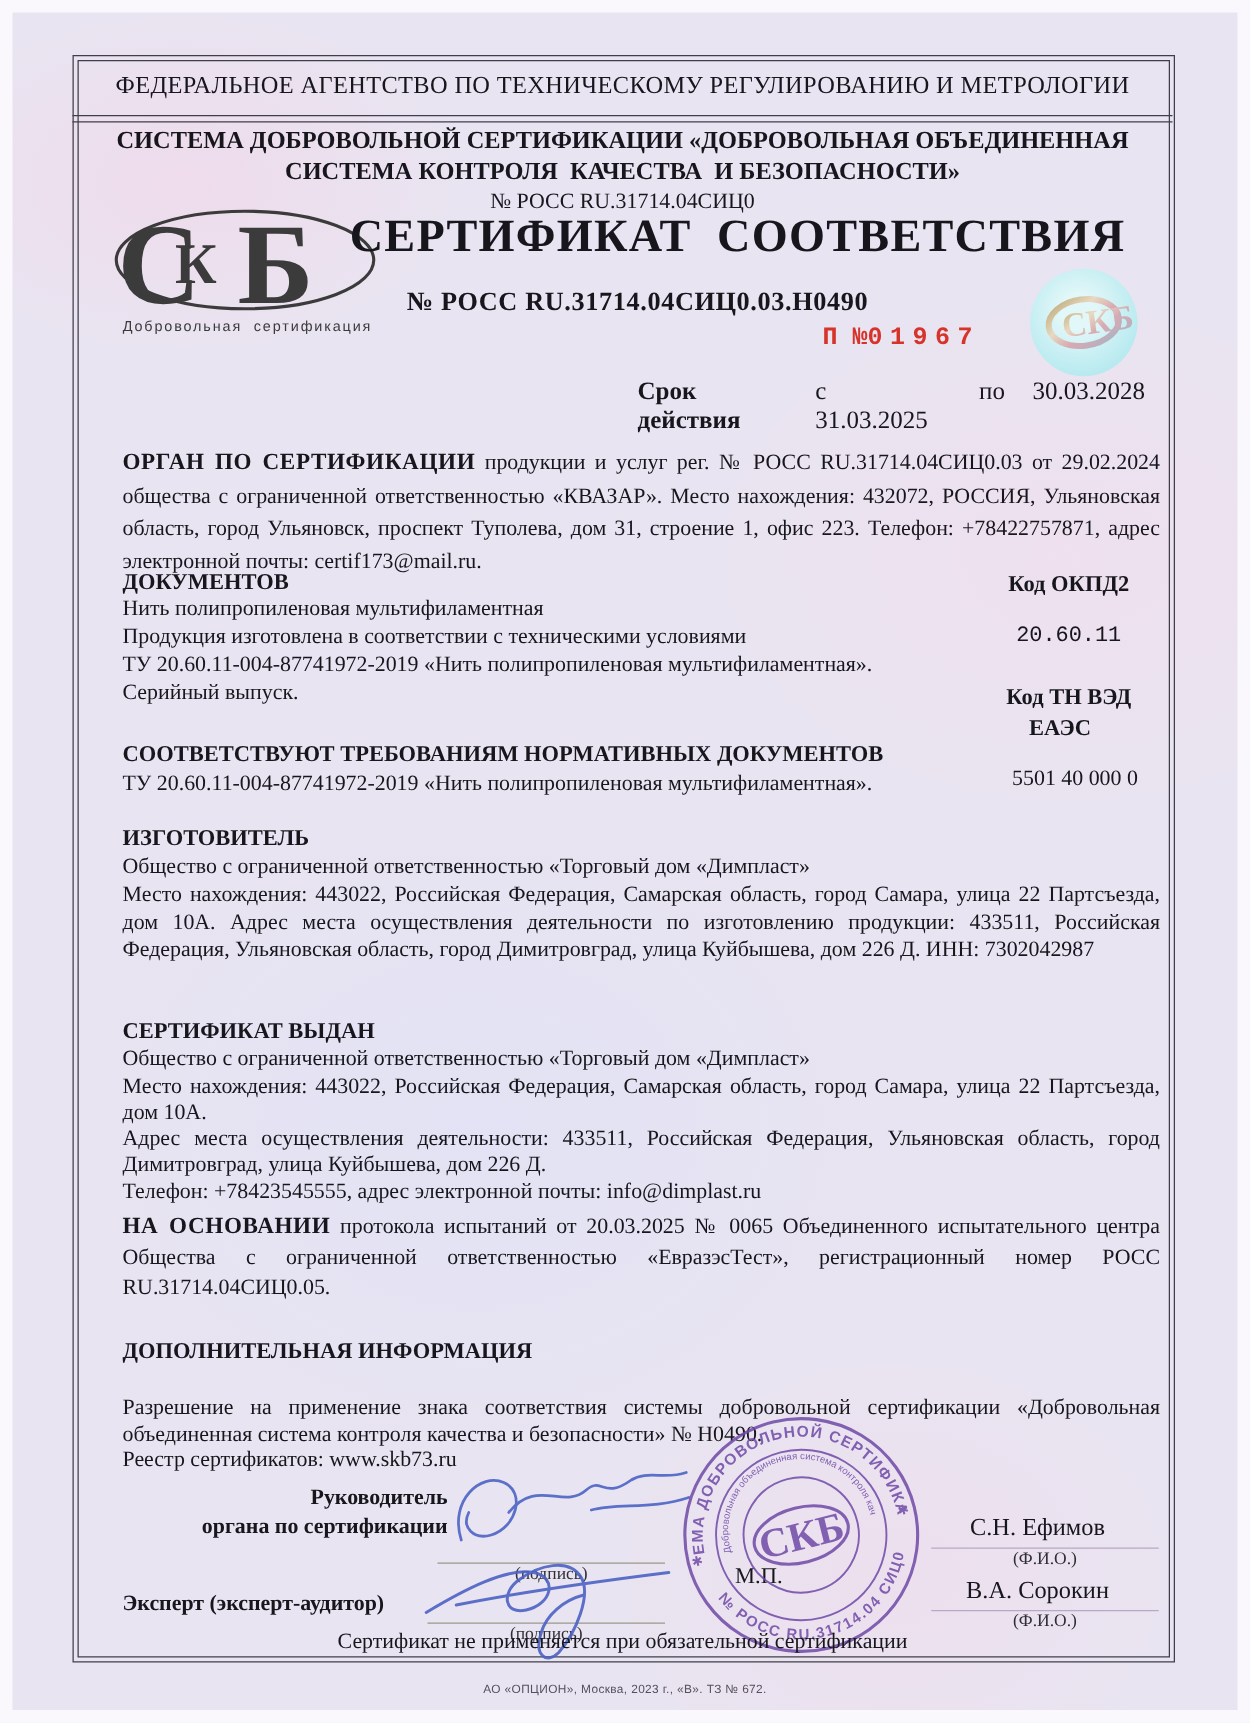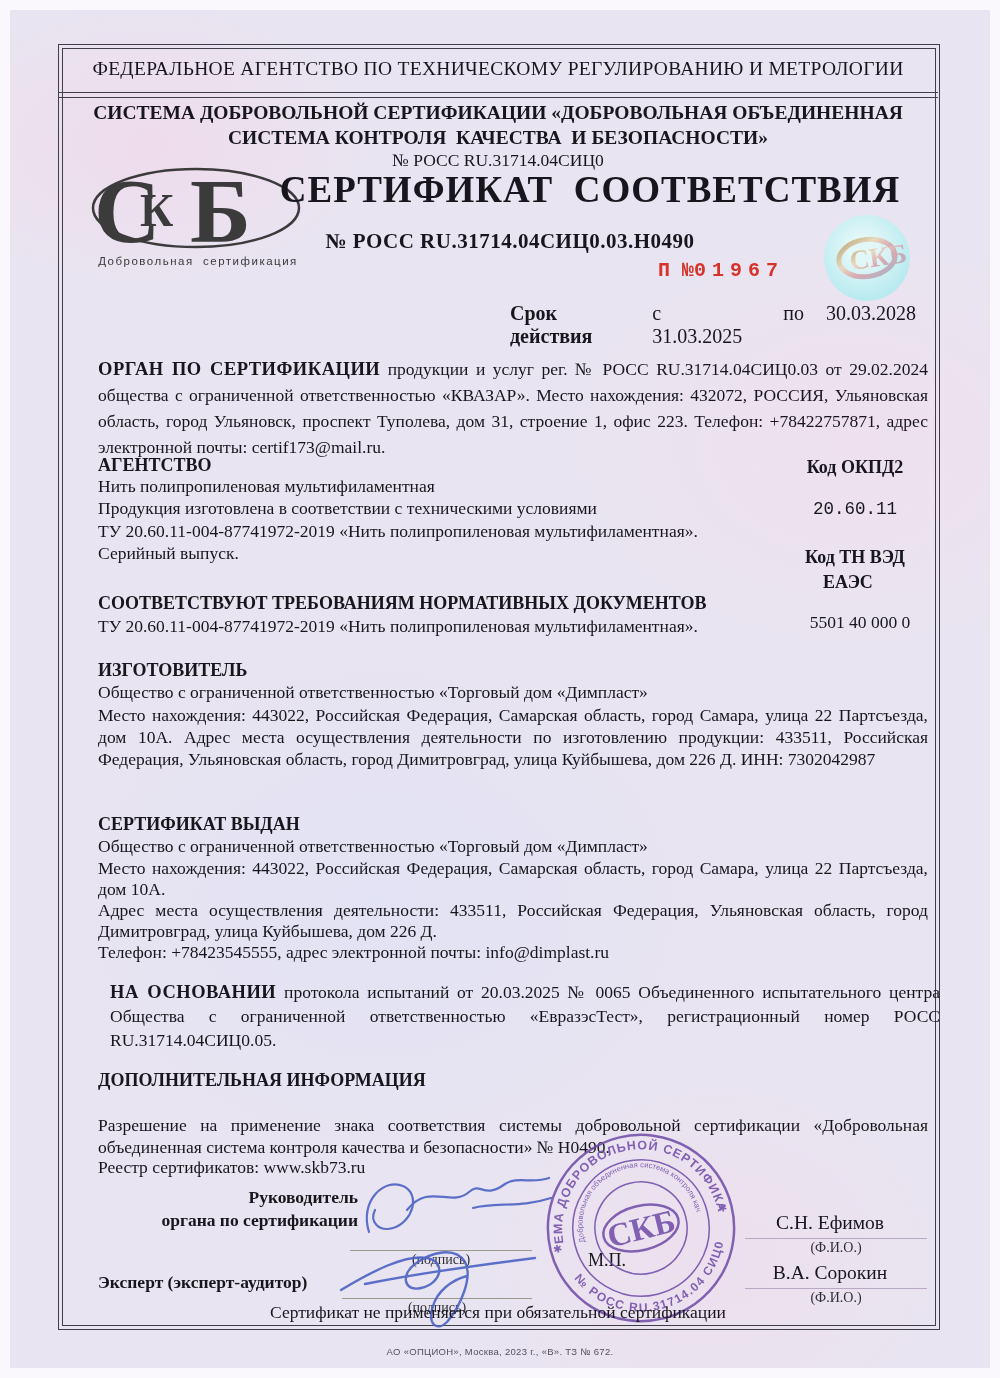--- a/index.html
+++ b/index.html
@@ -135,21 +135,21 @@
 
   <div class="abs validity">
     <span class="vl">Срок действия</span>
     <span class="v1">с 31.03.2025</span>
     <span class="v2">по</span>
     <span>30.03.2028</span>
   </div>
 
   <p class="abs organ t just" style="margin:0"><span class="lbl">ОРГАН ПО СЕРТИФИКАЦИИ</span><span> продукции и услуг рег. № РОСС RU.31714.04СИЦ0.03 от 29.02.2024 общества с ограниченной ответственностью «КВАЗАР».  Место нахождения: 432072, РОССИЯ, Ульяновская область, город Ульяновск, проспект Туполева, дом 31, строение 1, офис 223. Телефон: +78422757871, адрес электронной почты: certif173@mail.ru.</span></p>
 
-  <div class="abs prod-h h">АГЕНТСТВО</div>
+  <div class="abs prod-h h">ДОКУМЕНТОВ</div>
   <div class="abs prod-lines t">
     <div>Нить полипропиленовая мультифиламентная</div>
     <div>Продукция изготовлена в соответствии с техническими условиями</div>
     <div>ТУ 20.60.11-004-87741972-2019 «Нить полипропиленовая  мультифиламентная».</div>
     <div>Серийный выпуск.</div>
   </div>
 
   <div class="abs codes-okpd-l ctr">Код ОКПД2</div>
   <div class="abs codes-okpd-v ctr">20.60.11</div>
   <div class="abs codes-tnved-l1 ctr">Код ТН ВЭД</div>
@@ -162,21 +162,21 @@
   <div class="abs manu-h h">ИЗГОТОВИТЕЛЬ</div>
   <div class="abs manu-c t">Общество с ограниченной ответственностью «Торговый дом «Димпласт»</div>
   <p class="abs manu-a t just" style="margin:0">Место нахождения: 443022, Российская Федерация, Самарская область, город Самара, улица 22 Партсъезда, дом 10А. Адрес места осуществления деятельности по изготовлению продукции: 433511, Российская Федерация, Ульяновская область, город Димитровград, улица Куйбышева, дом 226 Д. ИНН: 7302042987</p>
 
   <div class="abs iss-h h">СЕРТИФИКАТ ВЫДАН</div>
   <div class="abs iss-c t">Общество с ограниченной ответственностью «Торговый дом «Димпласт»</div>
   <p class="abs iss-a t just" style="margin:0">Место нахождения: 443022, Российская Федерация, Самарская область, город Самара, улица 22 Партсъезда, дом 10А.</p>
   <p class="abs iss-d t just" style="margin:0">Адрес места осуществления деятельности: 433511, Российская Федерация, Ульяновская область, город Димитровград, улица Куйбышева, дом 226 Д.</p>
   <div class="abs iss-t t">Телефон: +78423545555, адрес электронной почты: info@dimplast.ru</div>
 
-  <p class="abs basis t just" style="margin:12px"><span class="lbl">НА ОСНОВАНИИ</span><span> протокола испытаний от 20.03.2025 № 0065 Объединенного испытательного центра Общества с ограниченной ответственностью «ЕвразэсТест», регистрационный номер РОСС RU.31714.04СИЦ0.05.</span></p>
+  <p class="abs basis t just" style="margin:0"><span class="lbl">НА ОСНОВАНИИ</span><span> протокола испытаний от 20.03.2025 № 0065 Объединенного испытательного центра Общества с ограниченной ответственностью «ЕвразэсТест», регистрационный номер РОСС RU.31714.04СИЦ0.05.</span></p>
 
   <div class="abs add-h h">ДОПОЛНИТЕЛЬНАЯ ИНФОРМАЦИЯ</div>
   <p class="abs add-2 t just" style="margin:0">Разрешение на применение знака соответствия системы добровольной сертификации «Добровольная объединенная система контроля качества и безопасности» № Н0490.</p>
   <div class="abs add-3 t">Реестр сертификатов: www.skb73.ru</div>
 
   <div class="abs sg-head">
     <div>Руководитель</div>
     <div>органа по сертификации</div>
   </div>
   <div class="abs sg-expert">Эксперт (эксперт-аудитор)</div>

